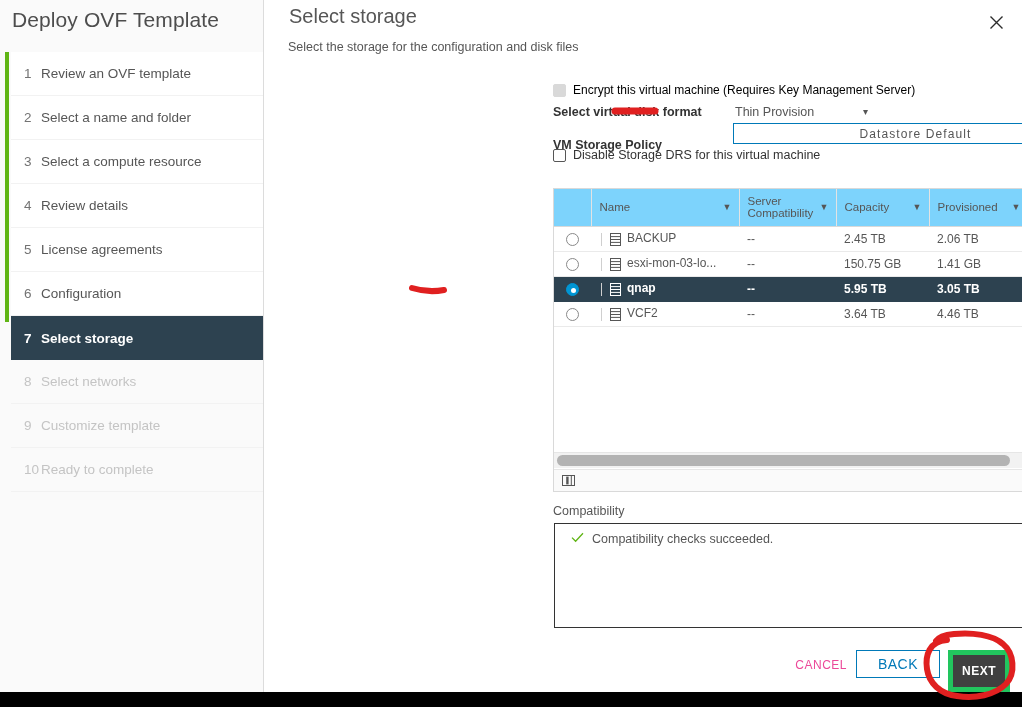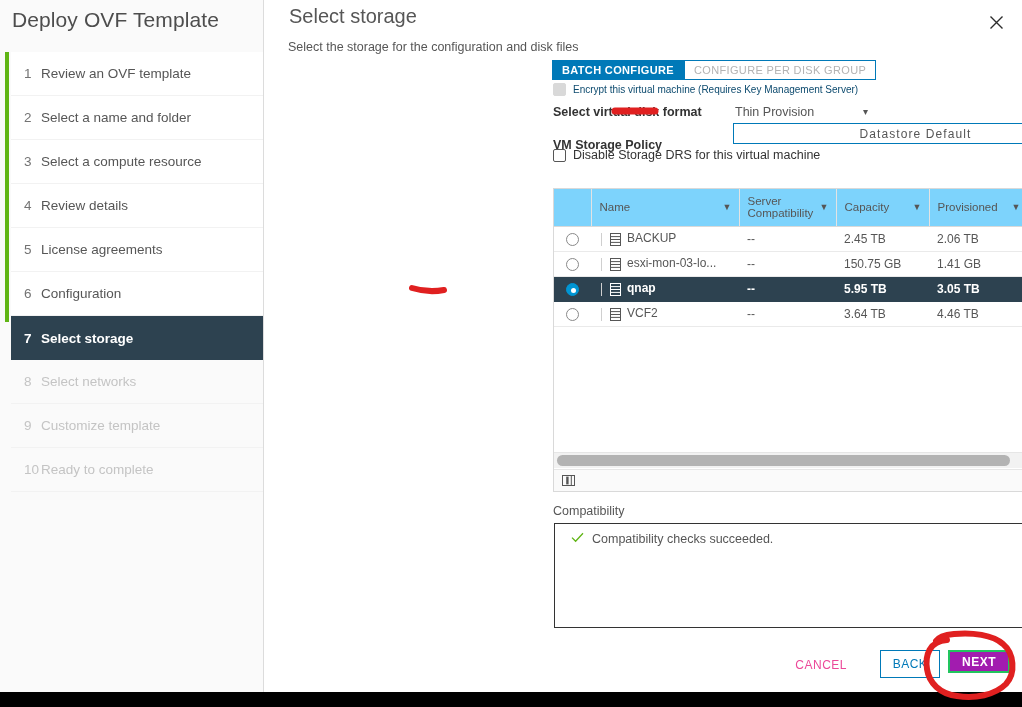--- a/index.html
+++ b/index.html
@@ -63,21 +63,21 @@
   }
   #tab-batch { background:#0079b8; color:#fff; font-weight:bold; border-right:none; }
   #tab-perdisk { background:#fff; color:#b3b3b3; }
 
   
   #encrypt-row { position:absolute; left:288px; top:83px; display:flex; align-items:center; }
   #encrypt-box {
     width:13px; height:13px; background:#d9d9d9; border:1px solid #d9d9d9;
     border-radius:2px; margin-right:7px;
   }
-  #encrypt-label { font-size:10px; color:#0c4a6e; }
+  #encrypt-label { font-size:12px; color:#000000; }
 
   
   #diskfmt-label { position:absolute; left:288px; top:105px; font-size:12.5px; color:#333; font-weight:bold; }
   #diskfmt-select {
     position:absolute; left:468px; top:102px; width:137px; height:22px;
     border:none; border-bottom:1px solid #565656; background:transparent;
     display:flex; align-items:center; justify-content:space-between;
     font-size:12.5px; color:#565656; cursor:pointer; padding:0 2px 2px 2px;
   }
   #diskfmt-select .chev { color:#565656; font-size:10px; }
@@ -168,28 +168,28 @@
 
   
   #footer { position:absolute; left:265px; top:640px; width:757px; height:52px; background:#fff; }
   #btn-cancel {
     position:absolute; right:165px; top:12px; height:26px;
     display:flex; align-items:center; padding:0 10px;
     font-size:12px; letter-spacing:.5px; color:#ec4899; cursor:pointer;
     background:transparent; border:none;
   }
   #btn-back {
-    position:absolute; right:82px; top:10px; width:60px; height:28px;
+    position:absolute; right:82px; top:10px; width:84px; height:28px;
     border:1px solid #0079b8; color:#0079b8; background:#fff;
     display:flex; align-items:center; justify-content:center;
-    font-size:12px; letter-spacing:.5px; cursor:pointer;
+    font-size:14px; letter-spacing:.5px; cursor:pointer;
   }
   #btn-next {
-    position:absolute; right:12px; top:10px; width:62px; height:23px;
-    background:#a21caf; color:#fff; border:2px solid #22c55e;
+    position:absolute; right:12px; top:10px; width:62px; height:42px;
+    background:#404040; color:#fff; border:5px solid #22c55e;
     display:flex; align-items:center; justify-content:center;
     font-size:12px; letter-spacing:.5px; font-weight:bold; cursor:pointer;
   }
 
   
   #blackbar { position:absolute; left:0; top:692px; width:1022px; height:15px; background:#000; }
 
   
   #annot-layer { position:absolute; left:0; top:0; width:1022px; height:707px; pointer-events:none; }
 </style>
@@ -250,24 +250,20 @@
     <div id="panel-title">Select storage</div>
 
     <div id="close-icon">
       <svg width="15" height="15" viewBox="0 0 15 15">
         <path d="M1.5 1.5 L13.5 13.5 M13.5 1.5 L1.5 13.5" stroke="#2c2c2c" stroke-width="1.4" fill="none"></path>
       </svg>
     </div>
 
     <div id="subtitle">Select the storage for the configuration and disk files</div>
 
-    <div id="btn-group">
-      <div id="tab-batch">BATCH CONFIGURE</div>
-      <div id="tab-perdisk">CONFIGURE PER DISK GROUP</div>
-    </div>
 
     <div id="encrypt-row">
       <div id="encrypt-box"></div>
       <div id="encrypt-label">Encrypt this virtual machine (Requires Key Management Server)</div>
     </div>
 
     <div id="diskfmt-label">Select virtual disk format</div>
     <div id="diskfmt-select">
       <span>Thin Provision</span>
       <span class="chev">▾</span>

